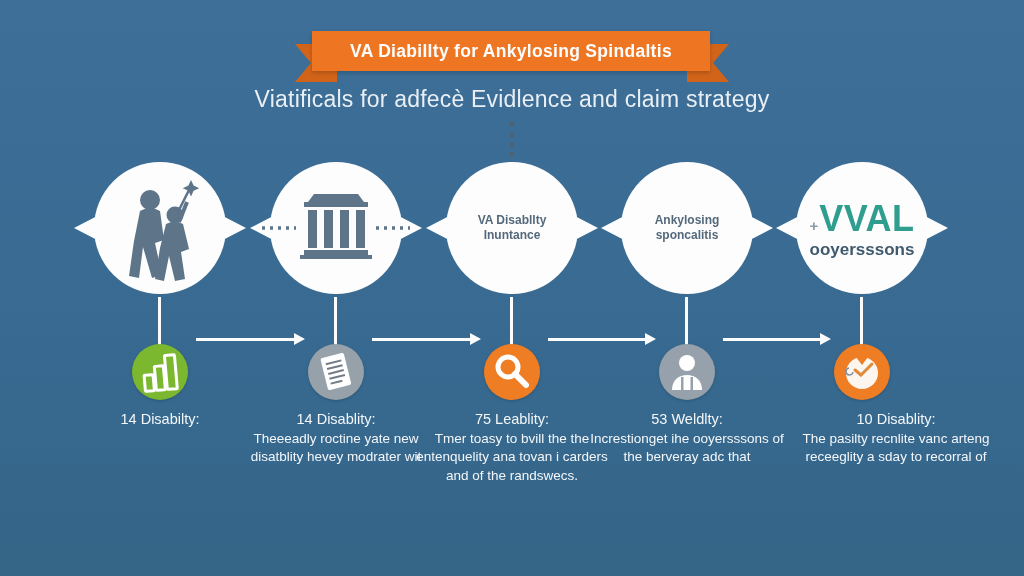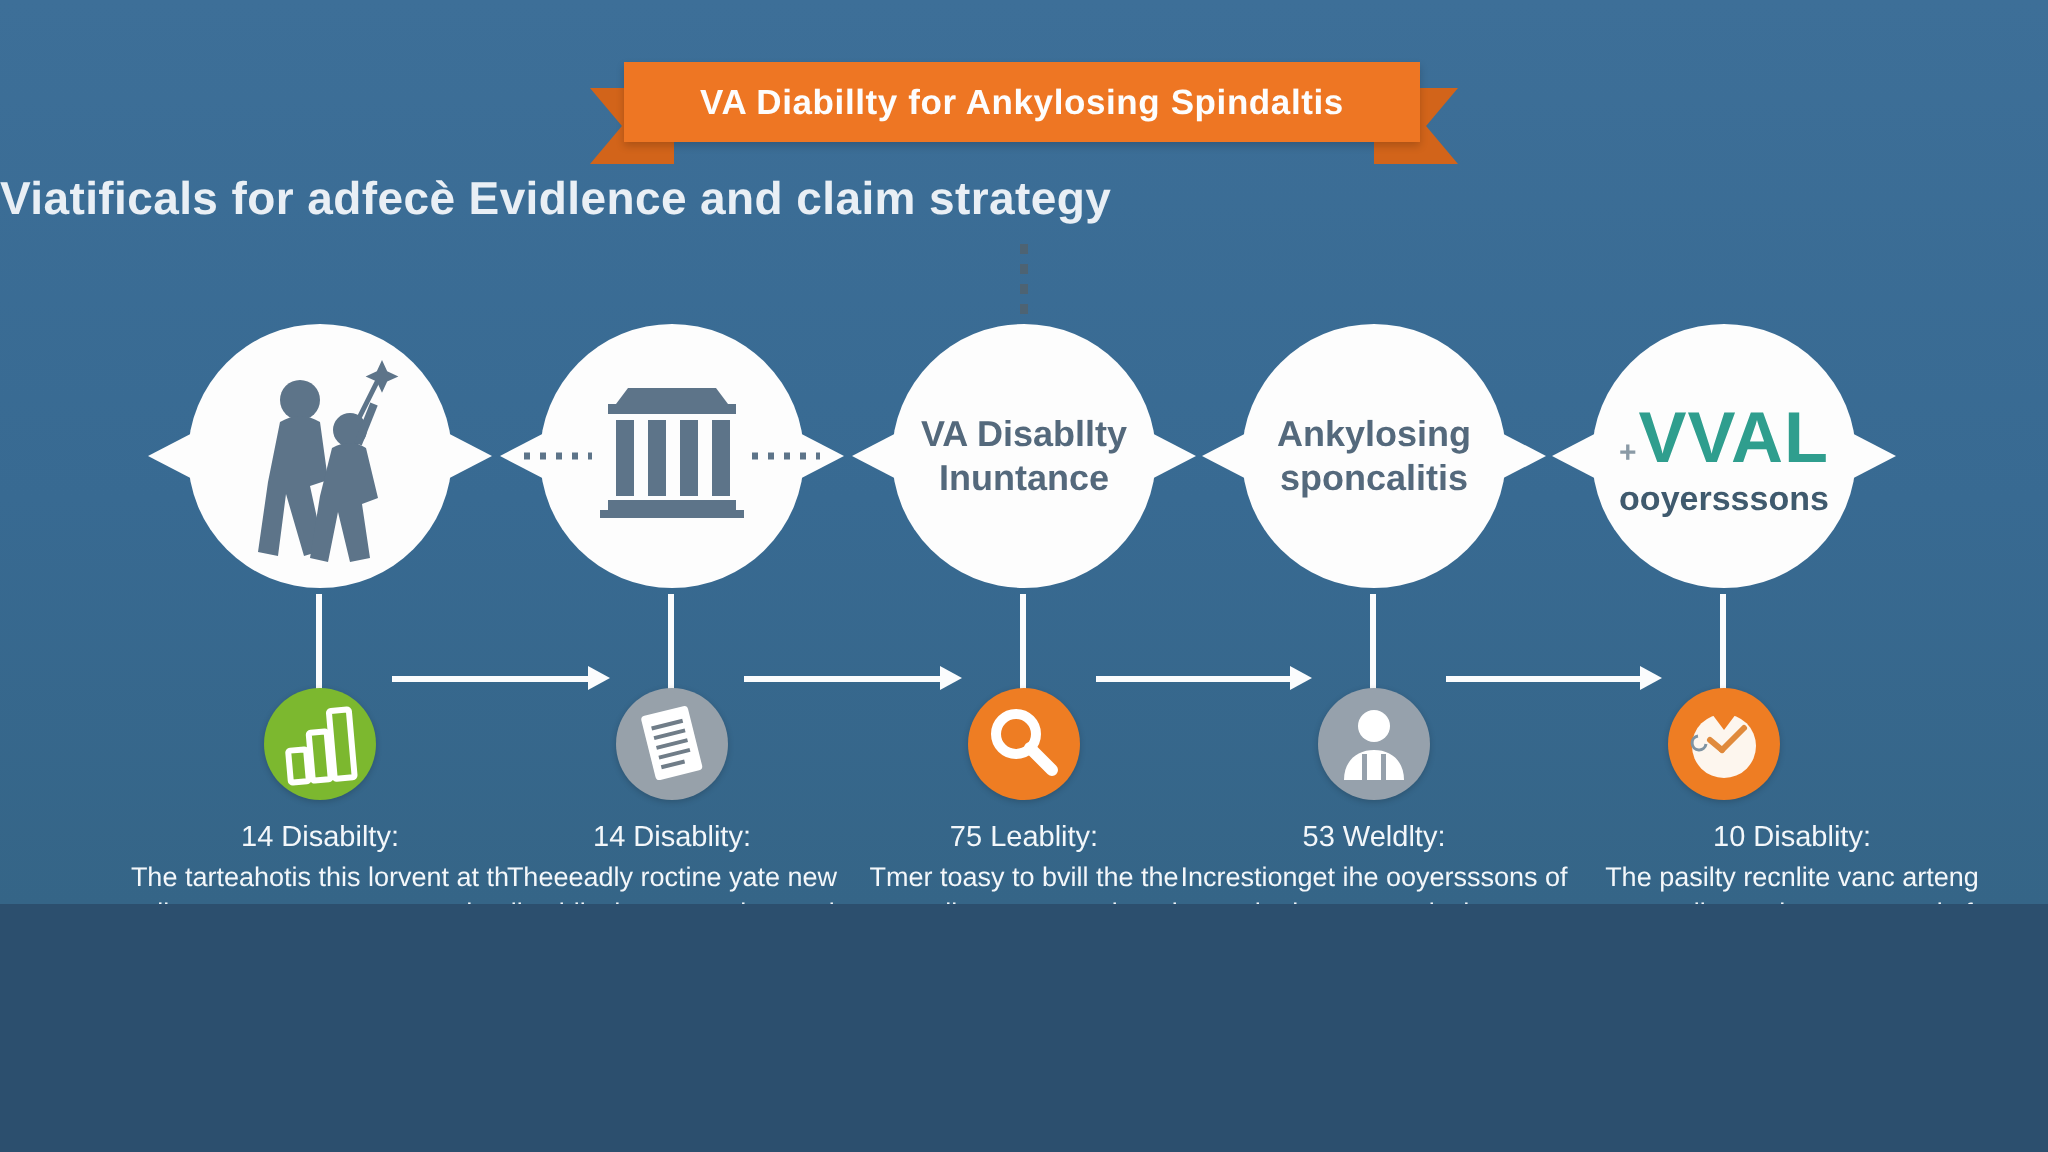--- a/index.html
+++ b/index.html
@@ -1,34 +1,34 @@
 <!DOCTYPE html>
 <html><head>
 <meta charset="utf-8">
 <style>
   html,body{margin:0;padding:0;background:#2c4f6e;}
   .canvas{
-    position:relative;width:1024px;height:452px;overflow:hidden;
+    position:relative;width:1024px;height:576px;overflow:hidden;
     background:linear-gradient(180deg,#3d6f98 0%,#386a92 55%,#356587 100%);
     font-family:"Liberation Sans", sans-serif;
   }
   
   .ribbon{
     position:absolute;left:312px;top:31px;width:398px;height:40px;
     background:#ee7623;display:flex;align-items:center;justify-content:center;
     box-shadow:0 2px 4px rgba(0,0,0,.18);z-index:3;
   }
   .ribbon span{color:#fdfdfd;font-size:17.5px;font-weight:bold;letter-spacing:.3px;}
   .ribbon-fold{position:absolute;top:44px;width:42px;height:38px;background:#d2641a;z-index:2;}
   .ribbon-fold.left{left:295px;clip-path:polygon(0 0,100% 0,100% 100%,0 100%,38% 50%);}
   .ribbon-fold.right{left:687px;clip-path:polygon(0 0,100% 0,62% 50%,100% 100%,0 100%);}
   
   .subtitle{
-    position:absolute;left:0;top:86px;width:100%;text-align:left;
-    color:#e9eff5;font-size:23px;font-weight:700;letter-spacing:.2px;
+    position:absolute;left:0;top:86px;width:100%;text-align:center;
+    color:#e9eff5;font-size:23px;font-weight:400;letter-spacing:.2px;
   }
   
   .dashed-arrow{position:absolute;left:510px;top:122px;width:4px;height:72px;}
   .dashed-line{
     width:4px;height:60px;
     background:repeating-linear-gradient(180deg,#4d6373 0 5px,transparent 5px 10px);
   }
   .arrow-head{
     width:0;height:0;margin-left:-4px;
     border-left:6px solid transparent;border-right:6px solid transparent;
@@ -36,21 +36,21 @@
   }
   
   .badge{position:absolute;top:158px;width:180px;height:140px;}
   .badge svg.shape{position:absolute;left:0;top:0;}
   .badge .overlay{
     position:absolute;left:20px;top:0;width:140px;height:140px;
     display:flex;flex-direction:column;align-items:center;justify-content:center;
     text-align:center;line-height:1.25;
   }
   .p1{left:70px;} .p2{left:246px;} .p3{left:422px;} .p4{left:597px;} .p5{left:772px;}
-  .badge-line{color:#54697c;font-size:18px;font-weight:600;}
+  .badge-line{color:#54697c;font-size:12px;font-weight:600;}
   .vval-row{display:flex;align-items:baseline;}
   .vval-plus{color:#8a9aa6;font-size:15px;font-weight:bold;margin-right:1px;}
   .vval-main{color:#2f9e8e;font-size:36px;font-weight:bold;letter-spacing:.5px;}
   .vval-sub{color:#3f5a6e;font-size:17px;font-weight:600;margin-top:-2px;}
   
   .vline{position:absolute;top:297px;width:3px;height:48px;background:#fbfcfd;}
   .v1{left:158px;} .v2{left:334px;} .v3{left:510px;} .v4{left:685px;} .v5{left:860px;}
   .harrow{position:absolute;top:338px;height:3px;background:#fbfcfd;}
   .harrow::after{
     content:"";position:absolute;right:-11px;top:-5px;width:0;height:0;
@@ -218,21 +218,20 @@
       <circle cx="28" cy="29" r="16" fill="#fdf6ee"></circle>
       <polygon points="22,13 34,13 28,21" fill="#ee7d23"></polygon>
       <path d="M15,24 a3.5,3.5 0 1 0 4,4" stroke="#7e93a2" stroke-width="1.5" fill="none"></path>
       <line x1="27" y1="31" x2="21" y2="26" stroke="#e08a3c" stroke-width="3" stroke-linecap="round"></line>
       <line x1="27" y1="31" x2="38" y2="20" stroke="#e08a3c" stroke-width="3" stroke-linecap="round"></line>
     </svg>
   </div>
 
   <div class="step s1">
     <div class="title">14 Disabilty:</div>
-    <div class="body">The tarteahotis this lorvent at th cliogarty comoat amprcgy the enantigurators.</div>
   </div>
   <div class="step s2">
     <div class="title">14 Disablity:</div>
     <div class="body">Theeeadly roctine yate new disatblity hevey modrater wit</div>
   </div>
   <div class="step s3">
     <div class="title">75 Leablity:</div>
     <div class="body">Tmer toasy to bvill the the entenquelity ana tovan i carders and of the randswecs.</div>
   </div>
   <div class="step s4">

